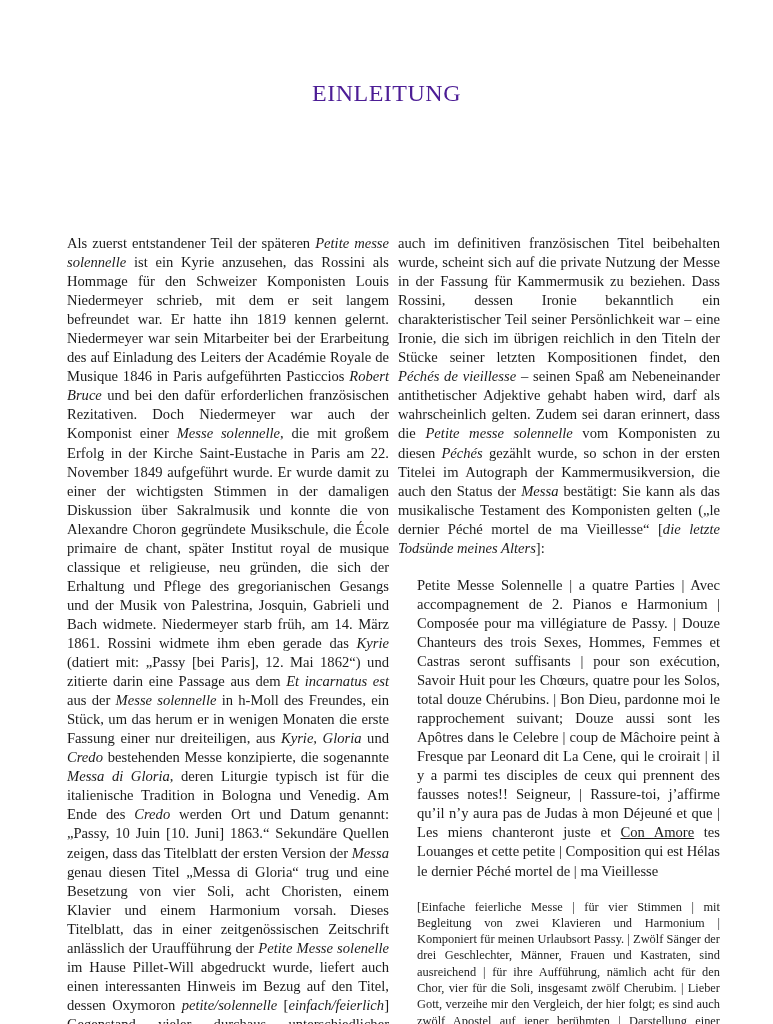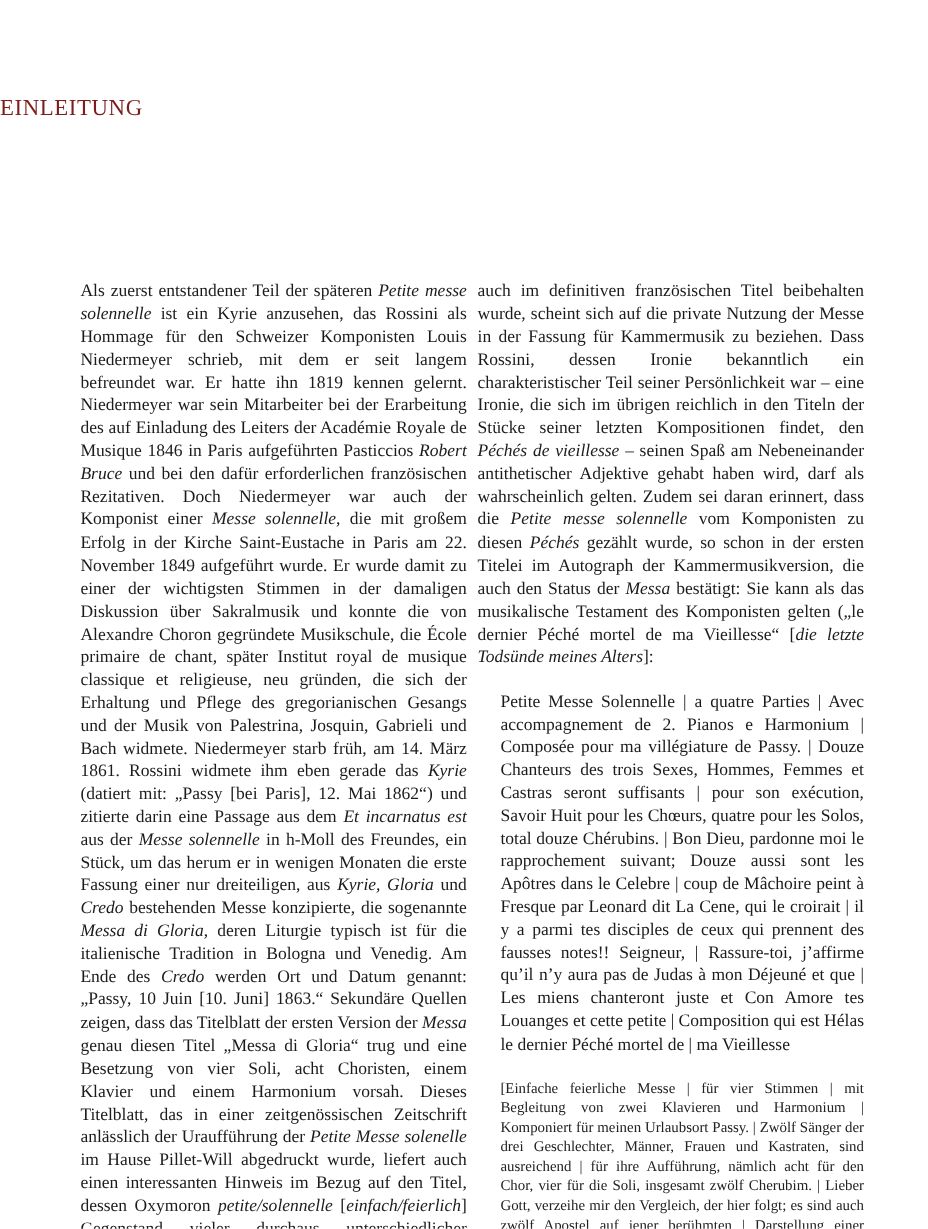--- a/index.html
+++ b/index.html
@@ -1,30 +1,30 @@
 <!DOCTYPE html>
 <html><head>
   <meta charset="utf-8">
   <style>
     html, body { margin: 0; padding: 0; background: #ffffff; }
     body { width: 773px; height: 1024px; position: relative; overflow: hidden;
       font-family: "DejaVu Serif", "Liberation Serif", serif; color: #1a1a1a; }
-    .title { position: absolute; top: 80px; left: 0; width: 773px; text-align: left;
-      font-family: "Liberation Serif", serif; font-size: 19px; letter-spacing: 0.5px; color: #7f1d1d; }
+    .title { position: absolute; top: 80px; left: 0; width: 773px; text-align: center;
+      font-family: "Liberation Serif", serif; font-size: 24px; letter-spacing: 0.5px; color: #4c1d95; }
     .col { position: absolute; top: 234px; width: 322px;
       font-family: "Liberation Serif", serif; font-size: 14.6px; line-height: 19.05px;
       text-align: justify; hyphens: manual; color: #1b1b1b; }
     .col-left { left: 67px; }
     .col-right { left: 398px; }
     .col p { margin: 0; }
     .quote { margin: 18px 0 0 19px !important; text-align: justify; }
     .signature { display: flex; justify-content: space-between; padding-right: 16px; }
     .translation { margin: 18px 0 0 19px !important; font-size: 12.4px; line-height: 16.3px; color: #222; }
     i { font-style: italic; }
-    .u { }
+    .u { text-decoration: underline; }
   </style>
 </head>
 <body>
 
 <div class="title">EINLEITUNG</div>
 
 <div class="col col-left">
   <p><span>Als zuerst entstandener Teil der späteren </span><i>Petite messe solennelle</i><span> ist ein Kyrie anzusehen, das Rossini als Hommage für den Schweizer Komponisten Louis Niedermeyer schrieb, mit dem er seit langem befreundet war. Er hatte ihn 1819 kennen gelernt. Niedermeyer war sein Mitarbeiter bei der Erarbeitung des auf Einladung des Leiters der Académie Royale de Musique 1846 in Paris aufgeführten Pasticcios </span><i>Robert Bruce</i><span> und bei den dafür erforderlichen französischen Rezitativen. Doch Niedermeyer war auch der Komponist einer </span><i>Messe solennelle</i><span>, die mit großem Erfolg in der Kirche Saint-Eustache in Paris am 22. November 1849 aufgeführt wurde. Er wurde damit zu einer der wichtigsten Stimmen in der damaligen Diskussion über Sakralmusik und konnte die von Alexandre Choron gegründete Musikschule, die École primaire de chant, später Institut royal de musique classique et religieuse, neu gründen, die sich der Erhaltung und Pflege des gregorianischen Gesangs und der Musik von Palestrina, Josquin, Gabrieli und Bach widmete. Niedermeyer starb früh, am 14. März 1861. Rossini widmete ihm eben gerade das </span><i>Kyrie</i><span> (datiert mit: „Passy [bei Paris], 12. Mai 1862“) und zitierte darin eine Passage aus dem </span><i>Et incarnatus est</i><span> aus der </span><i>Messe solennelle</i><span> in h-Moll des Freundes, ein Stück, um das herum er in wenigen Monaten die erste Fassung einer nur dreiteiligen, aus </span><i>Kyrie, Gloria</i><span> und </span><i>Credo</i><span> bestehenden Messe konzipierte, die sogenannte </span><i>Messa di Gloria</i><span>, deren Liturgie typisch ist für die italienische Tradition in Bologna und Venedig. Am Ende des </span><i>Credo</i><span> werden Ort und Datum genannt: „Passy, 10 Juin [10. Juni] 1863.“ Sekundäre Quellen zeigen, dass das Titelblatt der ersten Version der </span><i>Messa</i><span> genau diesen Titel „Messa di Gloria“ trug und eine Besetzung von vier Soli, acht Choristen, einem Klavier und einem Harmonium vorsah. Dieses Titelblatt, das in einer zeitgenössischen Zeitschrift anlässlich der Uraufführung der </span><i>Petite Messe solenelle</i><span> im Hause Pillet-Will abgedruckt wurde, liefert auch einen interessanten Hinweis im Bezug auf den Titel, dessen Oxymoron </span><i>petite/solennelle</i><span> [</span><i>einfach/feierlich</i><span>] Gegenstand vieler durchaus unterschiedlicher Interpretationen geworden ist.</span></p>
 
 </div>

